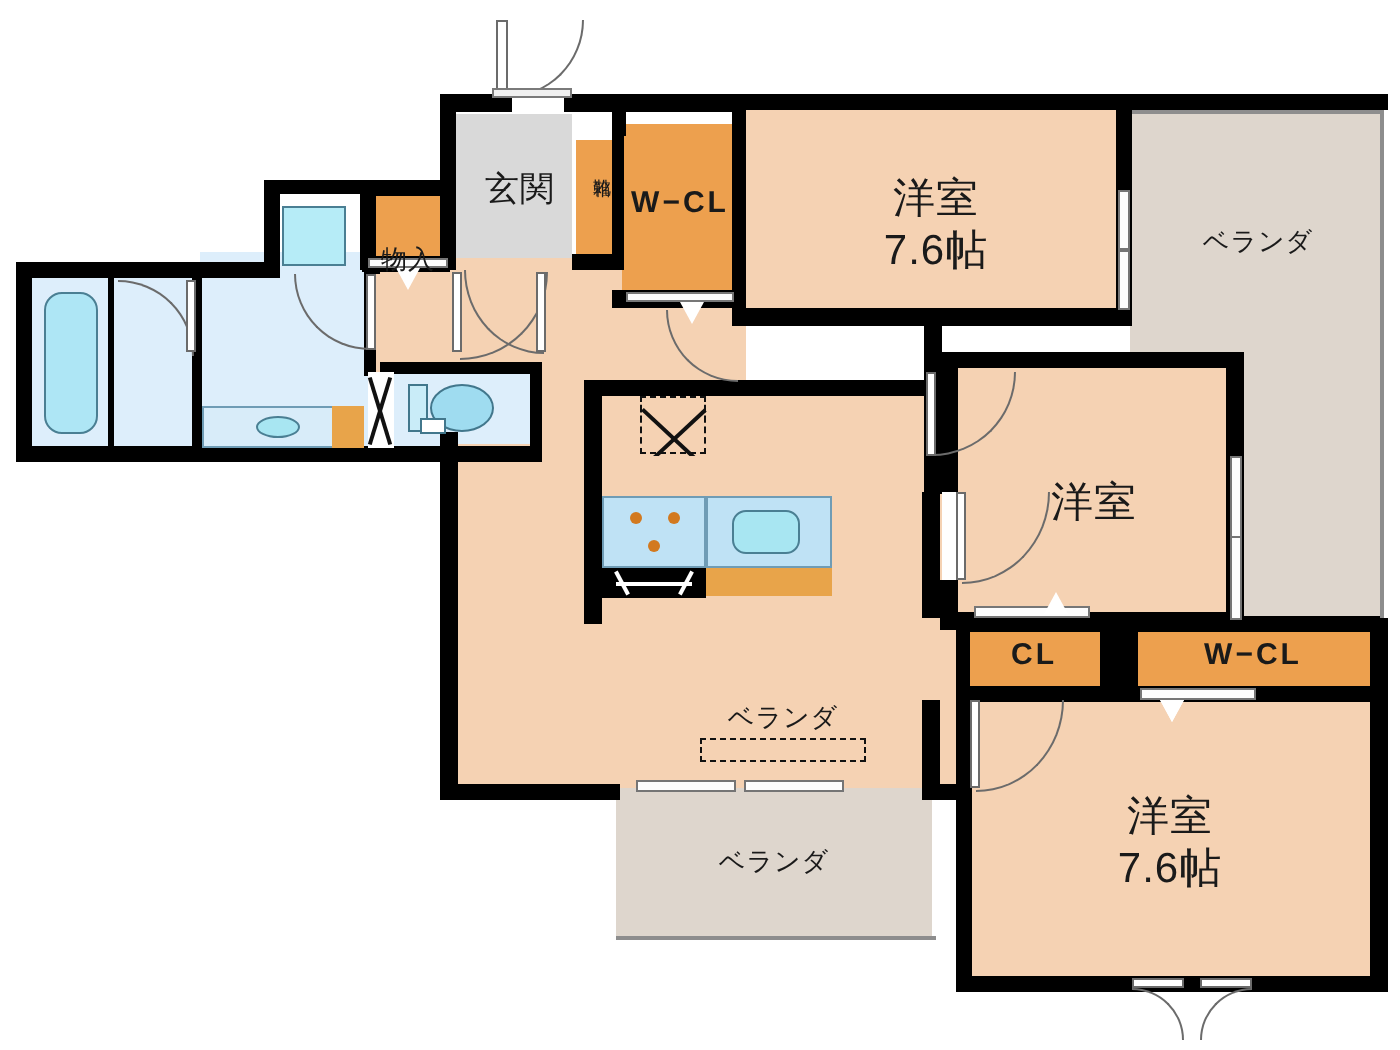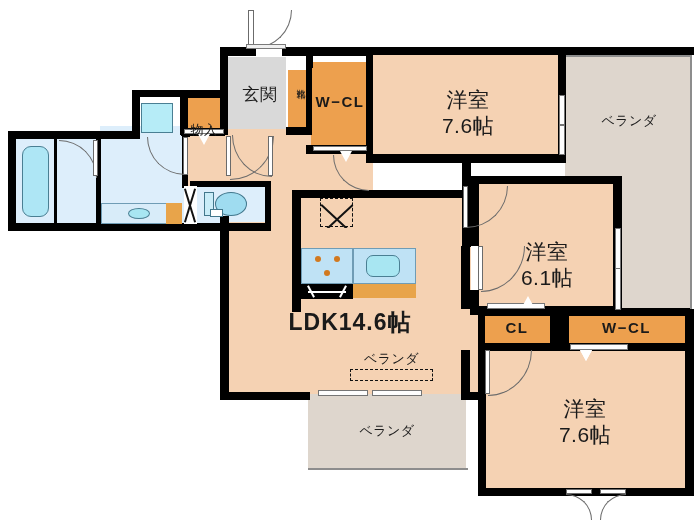--- a/index.html
+++ b/index.html
@@ -291,28 +291,26 @@
   <div class="label lab-cl" style="left:311px; top:94px; width:58px;">W−CL</div>
 
   <div class="label lab-small" style="left:185px; top:123px; width:38px;">物入</div>
 
   <div class="label lab-room" style="left:400px; top:88px; width:136px;">洋室</div>
   <div class="label lab-room" style="left:400px; top:114px; width:136px;">7.6帖</div>
 
   <div class="label lab-small" style="left:570px; top:114px; width:118px;">ベランダ</div>
 
   <div class="label lab-room" style="left:488px; top:240px; width:118px;">洋室</div>
-  <div class="label lab-room" style="left:488px; top:266px; width:118px;">6.1帖</div>
 
   <div class="label lab-cl" style="left:484px; top:320px; width:66px;">CL</div>
 
   <div class="label lab-cl" style="left:568px; top:320px; width:117px;">W−CL</div>
 
   <div class="label lab-room" style="left:510px; top:397px; width:150px;">洋室</div>
   <div class="label lab-room" style="left:510px; top:423px; width:150px;">7.6帖</div>
 
-  <div class="label lab-ldk" style="left:250px; top:310px; width:200px;">LDK14.6帖</div>
 
   <div class="label lab-small" style="left:350px; top:352px; width:83px;">ベランダ</div>
 
   <div class="label lab-small" style="left:308px; top:424px; width:158px;">ベランダ</div>
 
 </div>
 
 </body></html>

